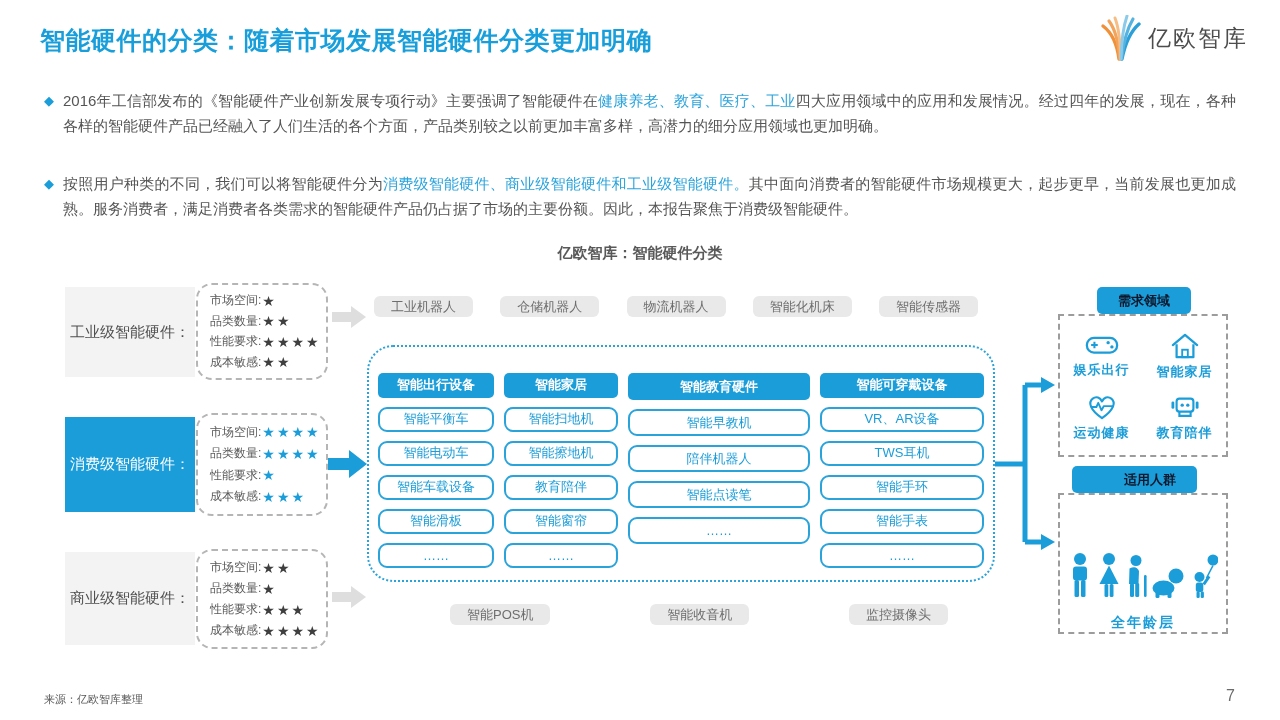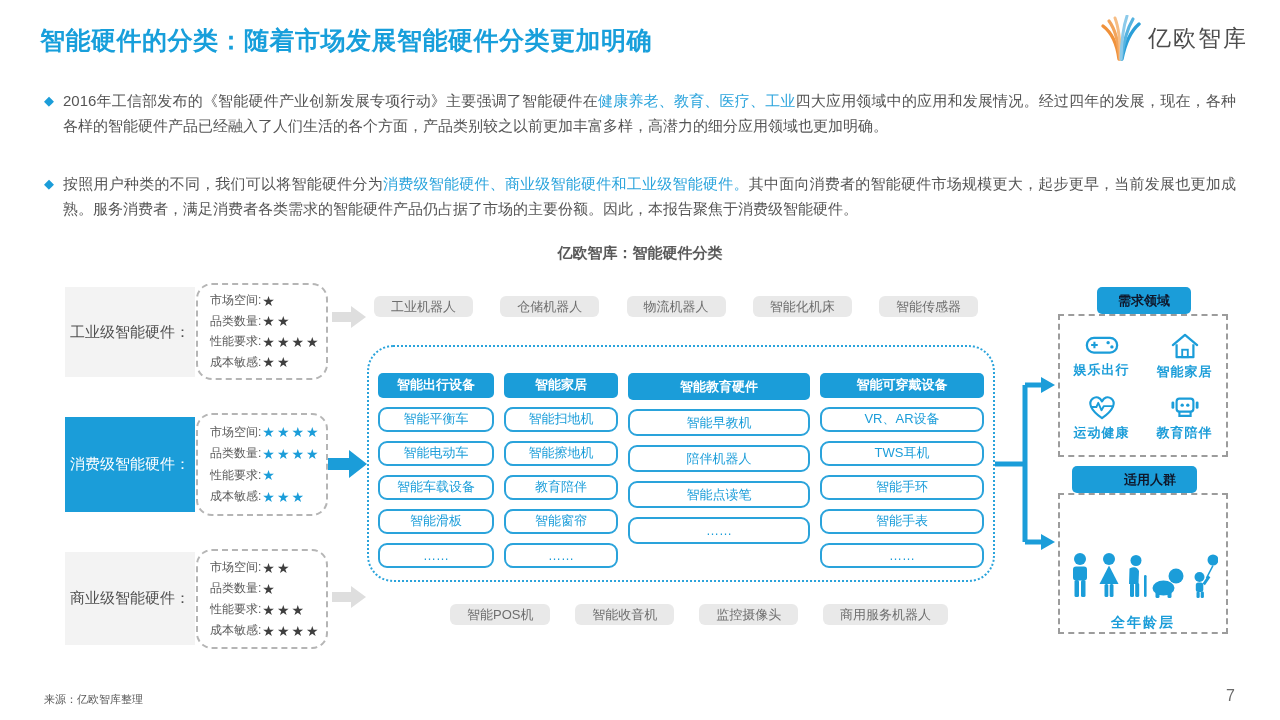--- a/index.html
+++ b/index.html
@@ -210,21 +210,20 @@
     <div class="col-item">智能手环</div>
     <div class="col-item">智能手表</div>
     <div class="col-item">……</div>
   </div>
 </div>
 
 <div class="abs prod-row" style="left:450px;top:604px;width:498px;">
   <div class="gray-box">智能POS机</div>
   <div class="gray-box">智能收音机</div>
   <div class="gray-box">监控摄像头</div>
-  <div class="gray-box">商用服务机器人</div>
 </div>
 
 <svg class="abs" style="left:993px;top:368px;" width="64" height="186">
   <g stroke="#1b9dd9" stroke-width="5" fill="none">
     <path d="M2,96 H32"></path>
       <path d="M32,17 V174"></path>
       <path d="M32,17 H48"></path>
       <path d="M32,174 H48"></path>
   </g>
   <polygon points="48,9 62,17 48,25" fill="#1b9dd9"></polygon>

